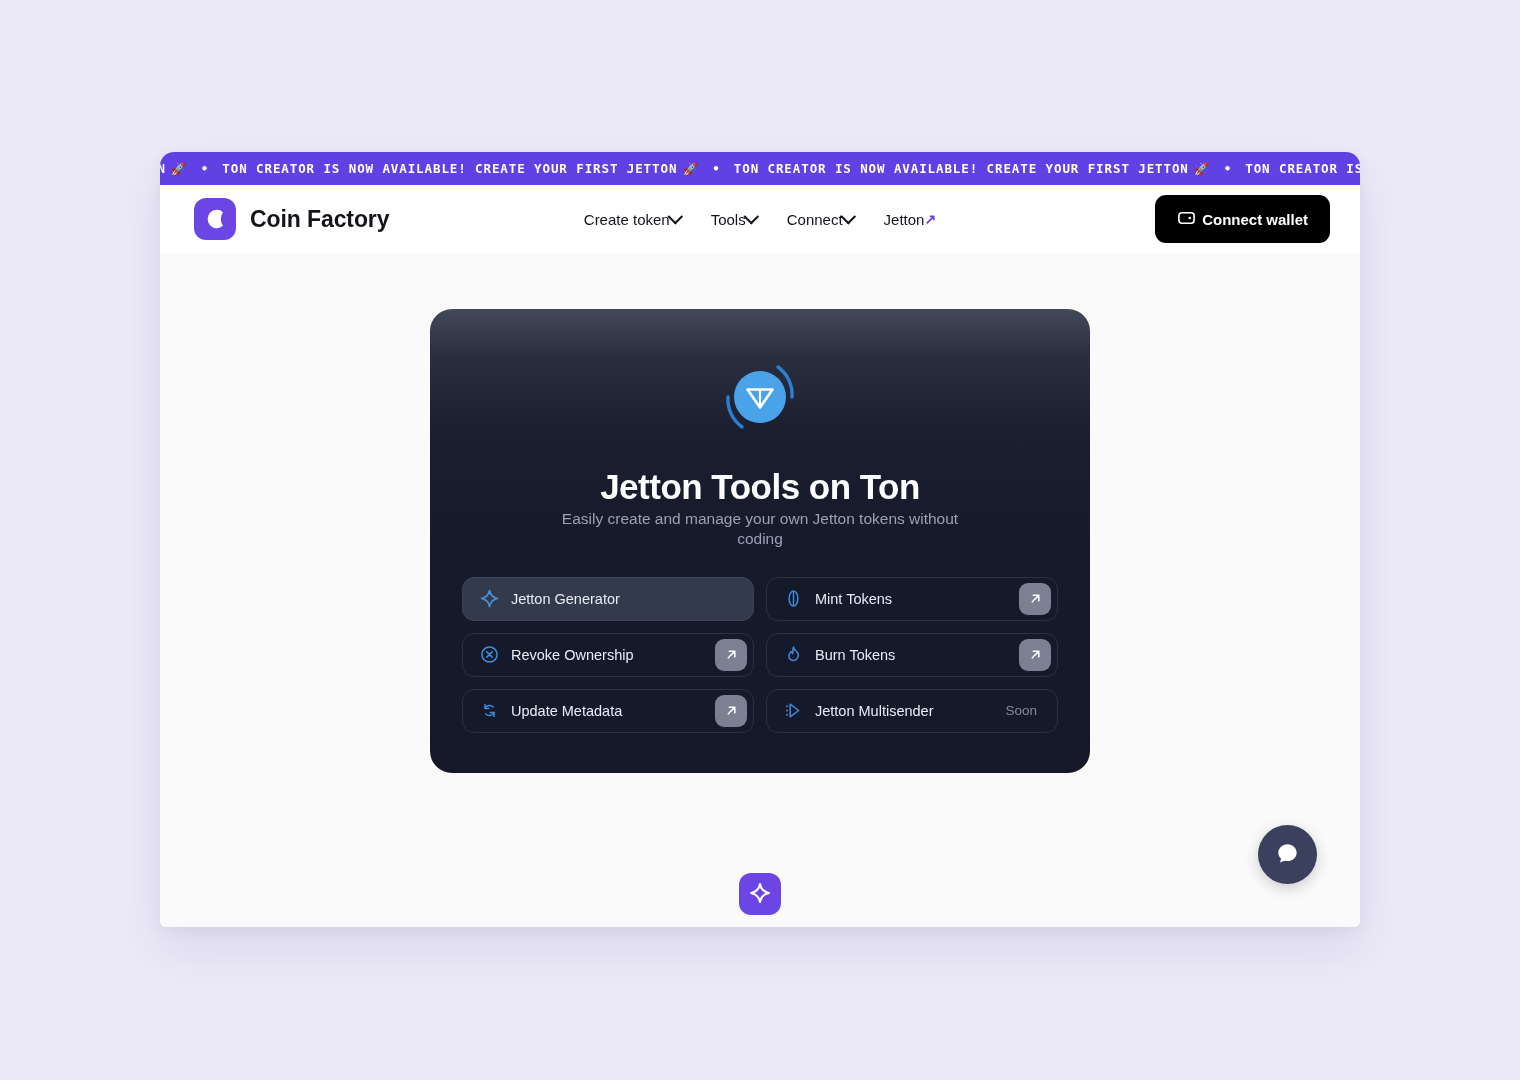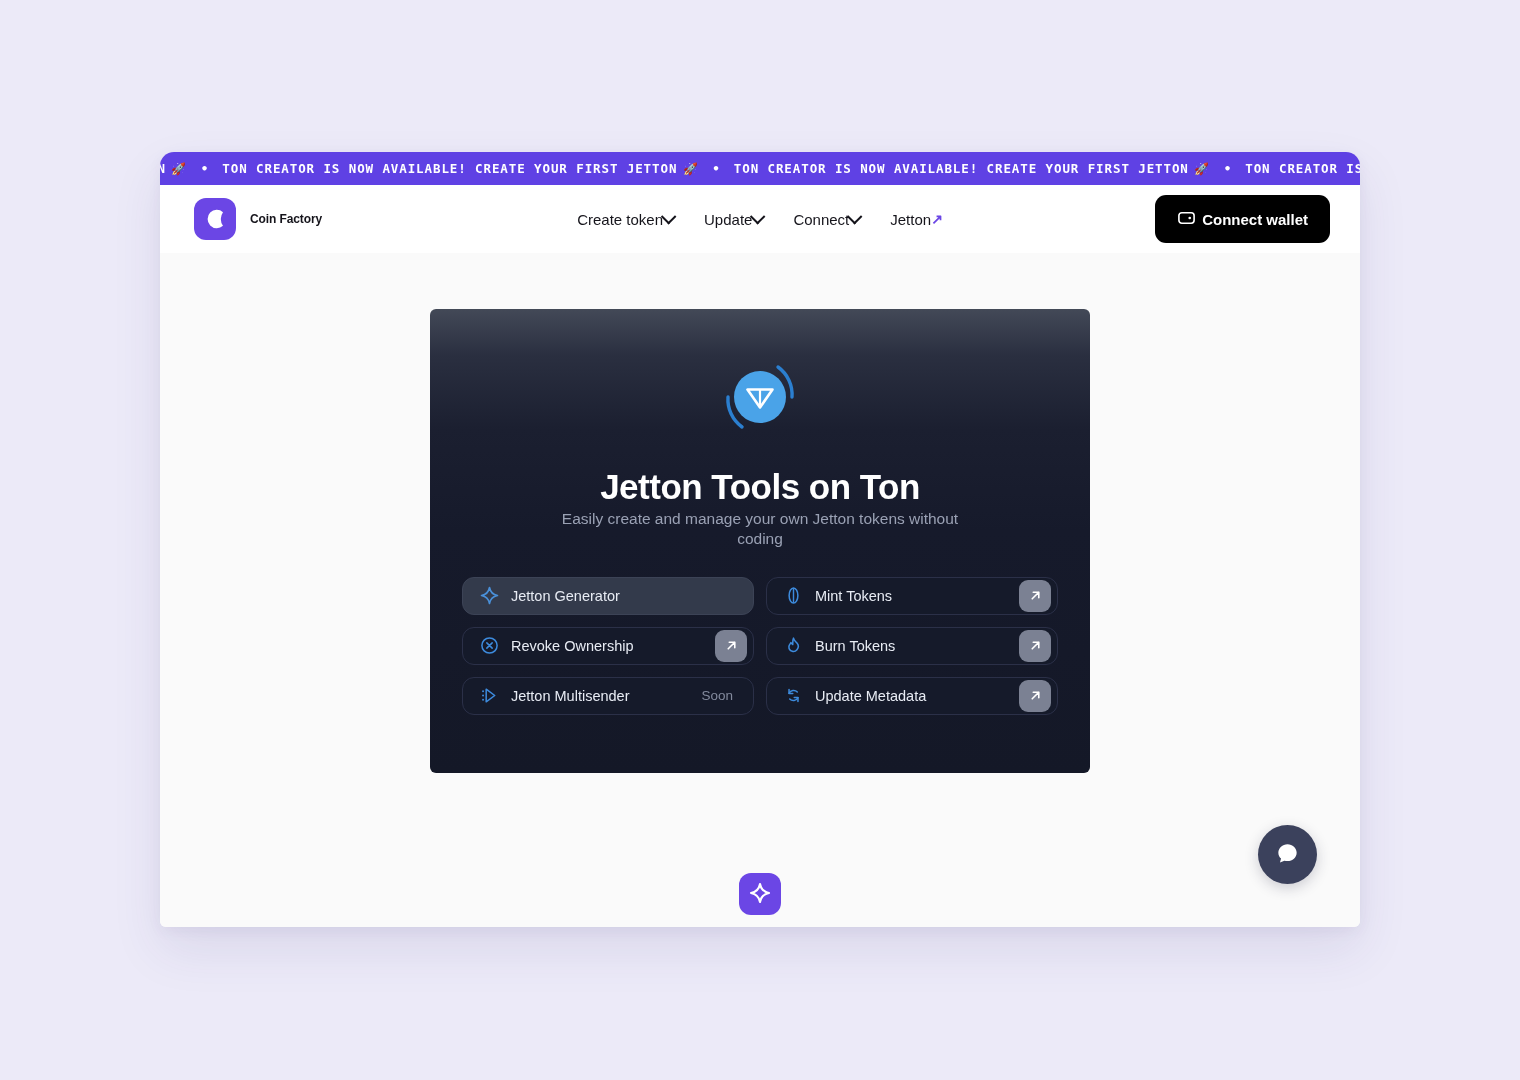--- a/index.html
+++ b/index.html
@@ -70,21 +70,21 @@
   }
   .brand { display: flex; align-items: center; gap: 14px; }
   .brand-mark {
     width: 42px; height: 42px;
     border-radius: 12px;
     background: #6b46e5;
     display: flex; align-items: center; justify-content: center;
   }
   .brand-mark svg { display: block; }
   .brand-name {
-    font-size: 12px;
+    font-size: 23px;
     font-weight: 600;
     color: #15141b;
     letter-spacing: -0.1px;
   }
 
   .main-nav {
     position: absolute;
     left: 50%;
     transform: translateX(-50%);
     display: flex;
@@ -131,21 +131,21 @@
     position: relative;
   }
 
   
   .hero-card {
     position: absolute;
     left: 270px;
     top: 56px;
     width: 660px;
     height: 464px;
-    border-radius: 6px;
+    border-radius: 22px;
     background: linear-gradient(180deg, #434957 0%, #2a2f40 10%, #1b1f30 26%, #161a2b 48%, #141827 100%);
     padding: 34px 32px 30px;
     display: flex;
     flex-direction: column;
     align-items: center;
   }
 
   .ton-logo {
     width: 88px; height: 88px;
     position: relative;
@@ -170,21 +170,21 @@
 
   
   .tool-grid {
     margin-top: 28px;
     width: 100%;
     display: grid;
     grid-template-columns: 1fr 1fr;
     gap: 12px 12px;
   }
   .tool-item {
-    height: 38px;
+    height: 44px;
     border-radius: 12px;
     border: 1px solid #2b3048;
     background: #151a2a;
     display: flex;
     align-items: center;
     padding: 0 6px 0 16px;
     cursor: pointer;
     position: relative;
   }
   .tool-item.active {
@@ -275,21 +275,21 @@
       </div>
       <span class="brand-name">Coin Factory</span>
     </div>
 
     <nav class="main-nav">
       <div class="nav-item">
         <span>Create token</span>
         <span class="chev"></span>
       </div>
       <div class="nav-item">
-        <span>Update</span>
+        <span>Tools</span>
         <span class="chev"></span>
       </div>
       <div class="nav-item">
         <span>Connect</span>
         <span class="chev"></span>
       </div>
       <div class="nav-item">
         <span>Jetton</span>
         <span class="ext-arrow">↗</span>
       </div>
@@ -374,45 +374,45 @@
           <span class="tool-go">
             <svg width="15" height="15" viewBox="0 0 16 16" aria-hidden="true">
               <path d="M4.5 11.5 L11.5 4.5 M5.6 4.5 H11.5 V10.4" fill="none" stroke="#ffffff" stroke-width="1.7" stroke-linecap="round" stroke-linejoin="round"></path>
             </svg>
           </span>
         </div>
 
         <div class="tool-item">
           <span class="tool-icon">
             <svg width="19" height="19" viewBox="0 0 20 20" aria-hidden="true">
+              <path d="M5.3 7.6 A5.4 5.4 0 0 1 14 6.3" fill="none" stroke="#3d8bdd" stroke-width="1.6" stroke-linecap="round"></path>
+              <path d="M14.7 12.4 A5.4 5.4 0 0 1 6 13.7" fill="none" stroke="#3d8bdd" stroke-width="1.6" stroke-linecap="round"></path>
+              <path d="M5.3 3.6 V7.8 H9.2" fill="none" stroke="#3d8bdd" stroke-width="1.6" stroke-linecap="round" stroke-linejoin="round"></path>
+              <path d="M14.7 16.4 V12.2 H10.8" fill="none" stroke="#3d8bdd" stroke-width="1.6" stroke-linecap="round" stroke-linejoin="round"></path>
+            </svg>
+          </span>
+          <span class="tool-label">Update Metadata</span>
+          <span class="tool-go">
+            <svg width="15" height="15" viewBox="0 0 16 16" aria-hidden="true">
+              <path d="M4.5 11.5 L11.5 4.5 M5.6 4.5 H11.5 V10.4" fill="none" stroke="#ffffff" stroke-width="1.7" stroke-linecap="round" stroke-linejoin="round"></path>
+            </svg>
+          </span>
+        </div>
+
+        <div class="tool-item">
+          <span class="tool-icon">
+            <svg width="19" height="19" viewBox="0 0 20 20" aria-hidden="true">
               <path d="M6.5 3.4 L15.5 10 L6.5 16.6 Z" fill="none" stroke="#3d8bdd" stroke-width="1.6" stroke-linejoin="round"></path>
               <circle cx="3.2" cy="5.6" r="1.05" fill="#3d8bdd"></circle>
               <circle cx="3.2" cy="10" r="1.05" fill="#3d8bdd"></circle>
               <circle cx="3.2" cy="14.4" r="1.05" fill="#3d8bdd"></circle>
             </svg>
           </span>
           <span class="tool-label">Jetton Multisender</span>
           <span class="tool-soon">Soon</span>
-        </div>
-
-        <div class="tool-item">
-          <span class="tool-icon">
-            <svg width="19" height="19" viewBox="0 0 20 20" aria-hidden="true">
-              <path d="M5.3 7.6 A5.4 5.4 0 0 1 14 6.3" fill="none" stroke="#3d8bdd" stroke-width="1.6" stroke-linecap="round"></path>
-              <path d="M14.7 12.4 A5.4 5.4 0 0 1 6 13.7" fill="none" stroke="#3d8bdd" stroke-width="1.6" stroke-linecap="round"></path>
-              <path d="M5.3 3.6 V7.8 H9.2" fill="none" stroke="#3d8bdd" stroke-width="1.6" stroke-linecap="round" stroke-linejoin="round"></path>
-              <path d="M14.7 16.4 V12.2 H10.8" fill="none" stroke="#3d8bdd" stroke-width="1.6" stroke-linecap="round" stroke-linejoin="round"></path>
-            </svg>
-          </span>
-          <span class="tool-label">Update Metadata</span>
-          <span class="tool-go">
-            <svg width="15" height="15" viewBox="0 0 16 16" aria-hidden="true">
-              <path d="M4.5 11.5 L11.5 4.5 M5.6 4.5 H11.5 V10.4" fill="none" stroke="#ffffff" stroke-width="1.7" stroke-linecap="round" stroke-linejoin="round"></path>
-            </svg>
-          </span>
         </div>
 
       </div>
     </section>
 
     <button class="sparkle-fab">
       <span>
         <svg width="22" height="22" viewBox="0 0 20 20" aria-hidden="true">
           <path d="M10 1.8 C10.85 6.3 13.7 9.15 18.2 10 C13.7 10.85 10.85 13.7 10 18.2 C9.15 13.7 6.3 10.85 1.8 10 C6.3 9.15 9.15 6.3 10 1.8 Z" fill="none" stroke="#ffffff" stroke-width="1.9" stroke-linejoin="round"></path>
         </svg>

